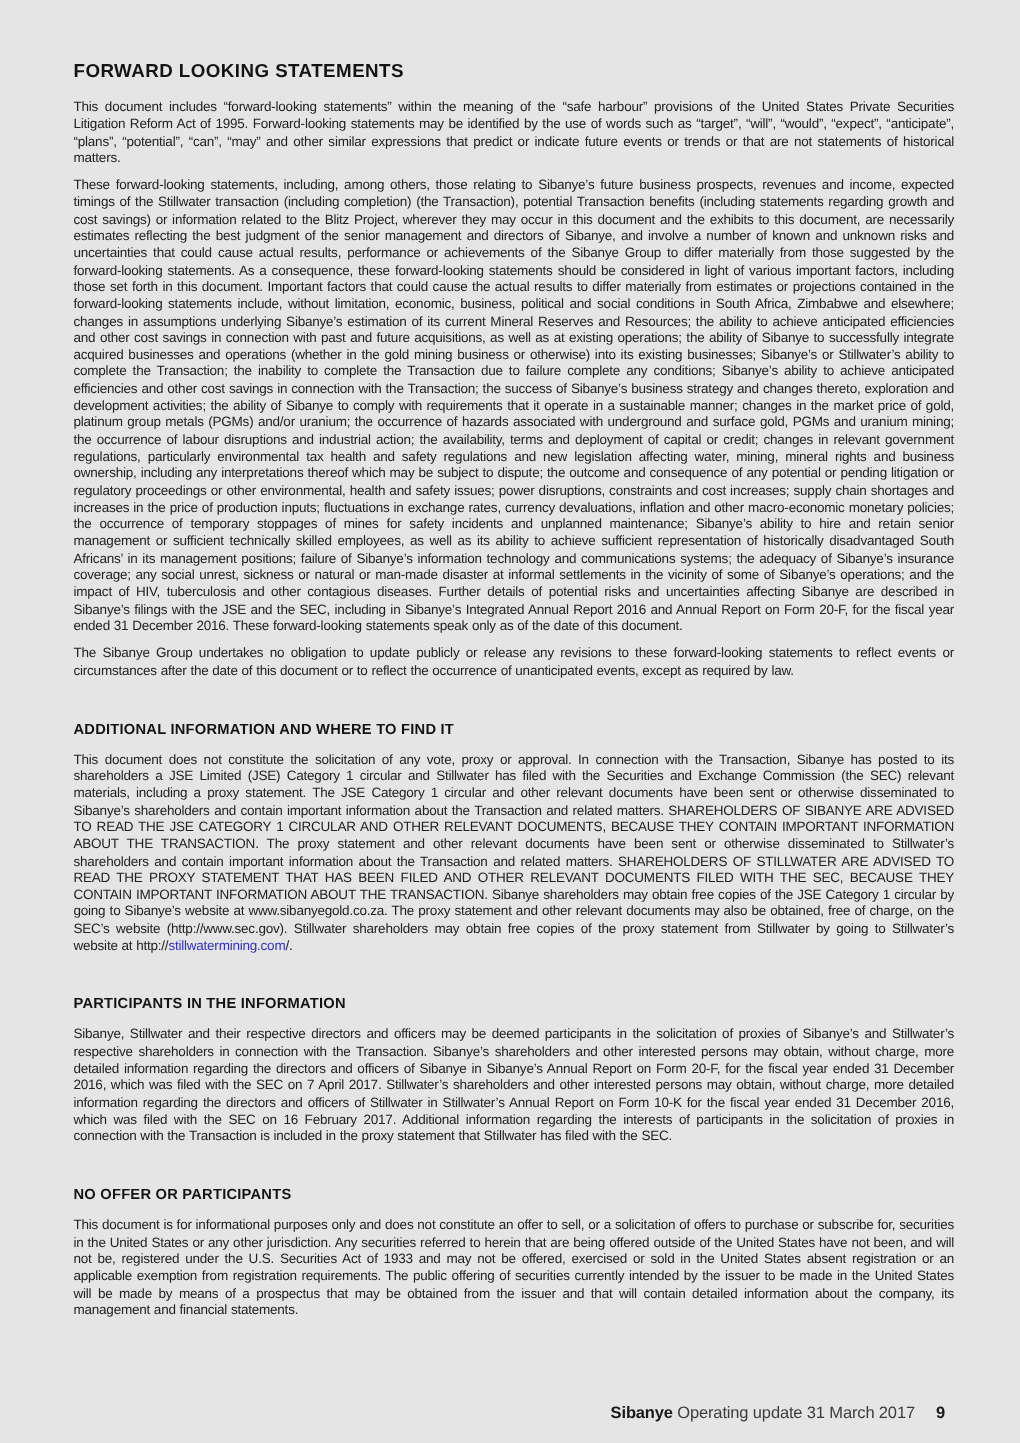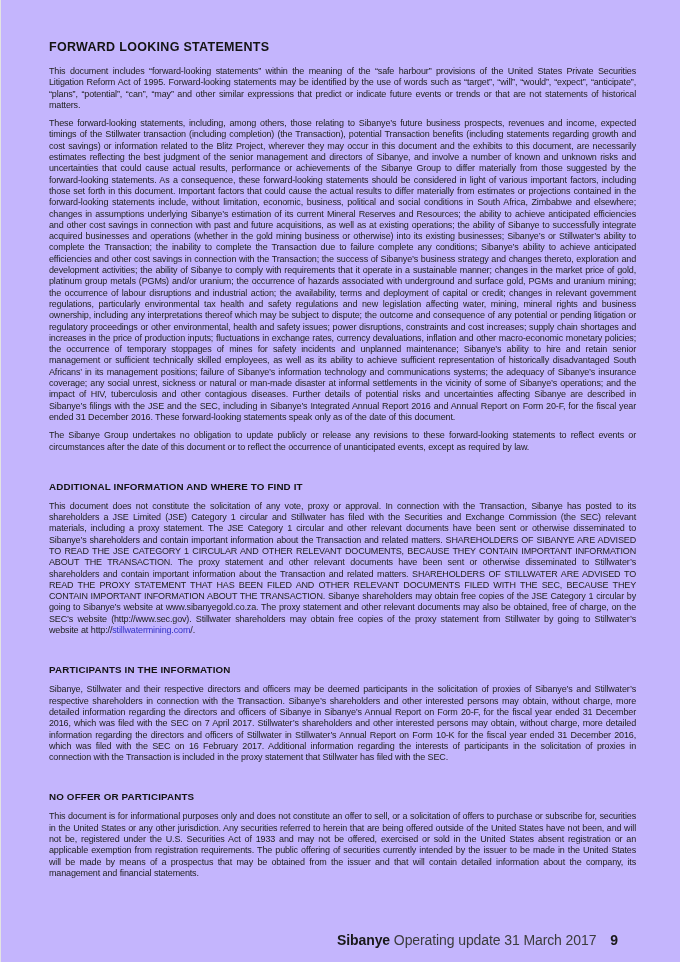--- a/index.html
+++ b/index.html
@@ -16,21 +16,21 @@
     box-sizing: border-box;
   }
   .page {
     position: relative;
     width: 680px;
     height: 962px;
     box-sizing: border-box;
     padding: 40px 44px 0 48px;
     border-left: 1px solid #e3e3e3;
     overflow: hidden;
-    background: #c4b5fd;
+    background: #e5e5e5;
   }
   h1.doc-title {
     font-size: 12.5px;
     font-weight: bold;
     letter-spacing: 0.3px;
     margin: 0 0 12px 0;
     color: #141414;
   }
   h2.section-heading {
     font-size: 9.8px;
@@ -47,23 +47,23 @@
     text-align: justify;
     margin: 0 0 7px 0;
     color: #222222;
   }
   a.inline-link {
     color: #3030c8;
     cursor: pointer;
   }
   .footer {
     position: absolute;
-    right: 62px;
+    right: 50px;
     bottom: 14px;
-    font-size: 14px;
+    font-size: 11px;
     letter-spacing: -0.1px;
     white-space: nowrap;
     color: #3c3c3c;
   }
   .footer .brand {
     font-weight: bold;
     color: #191919;
   }
   .footer .page-num {
     font-weight: bold;

